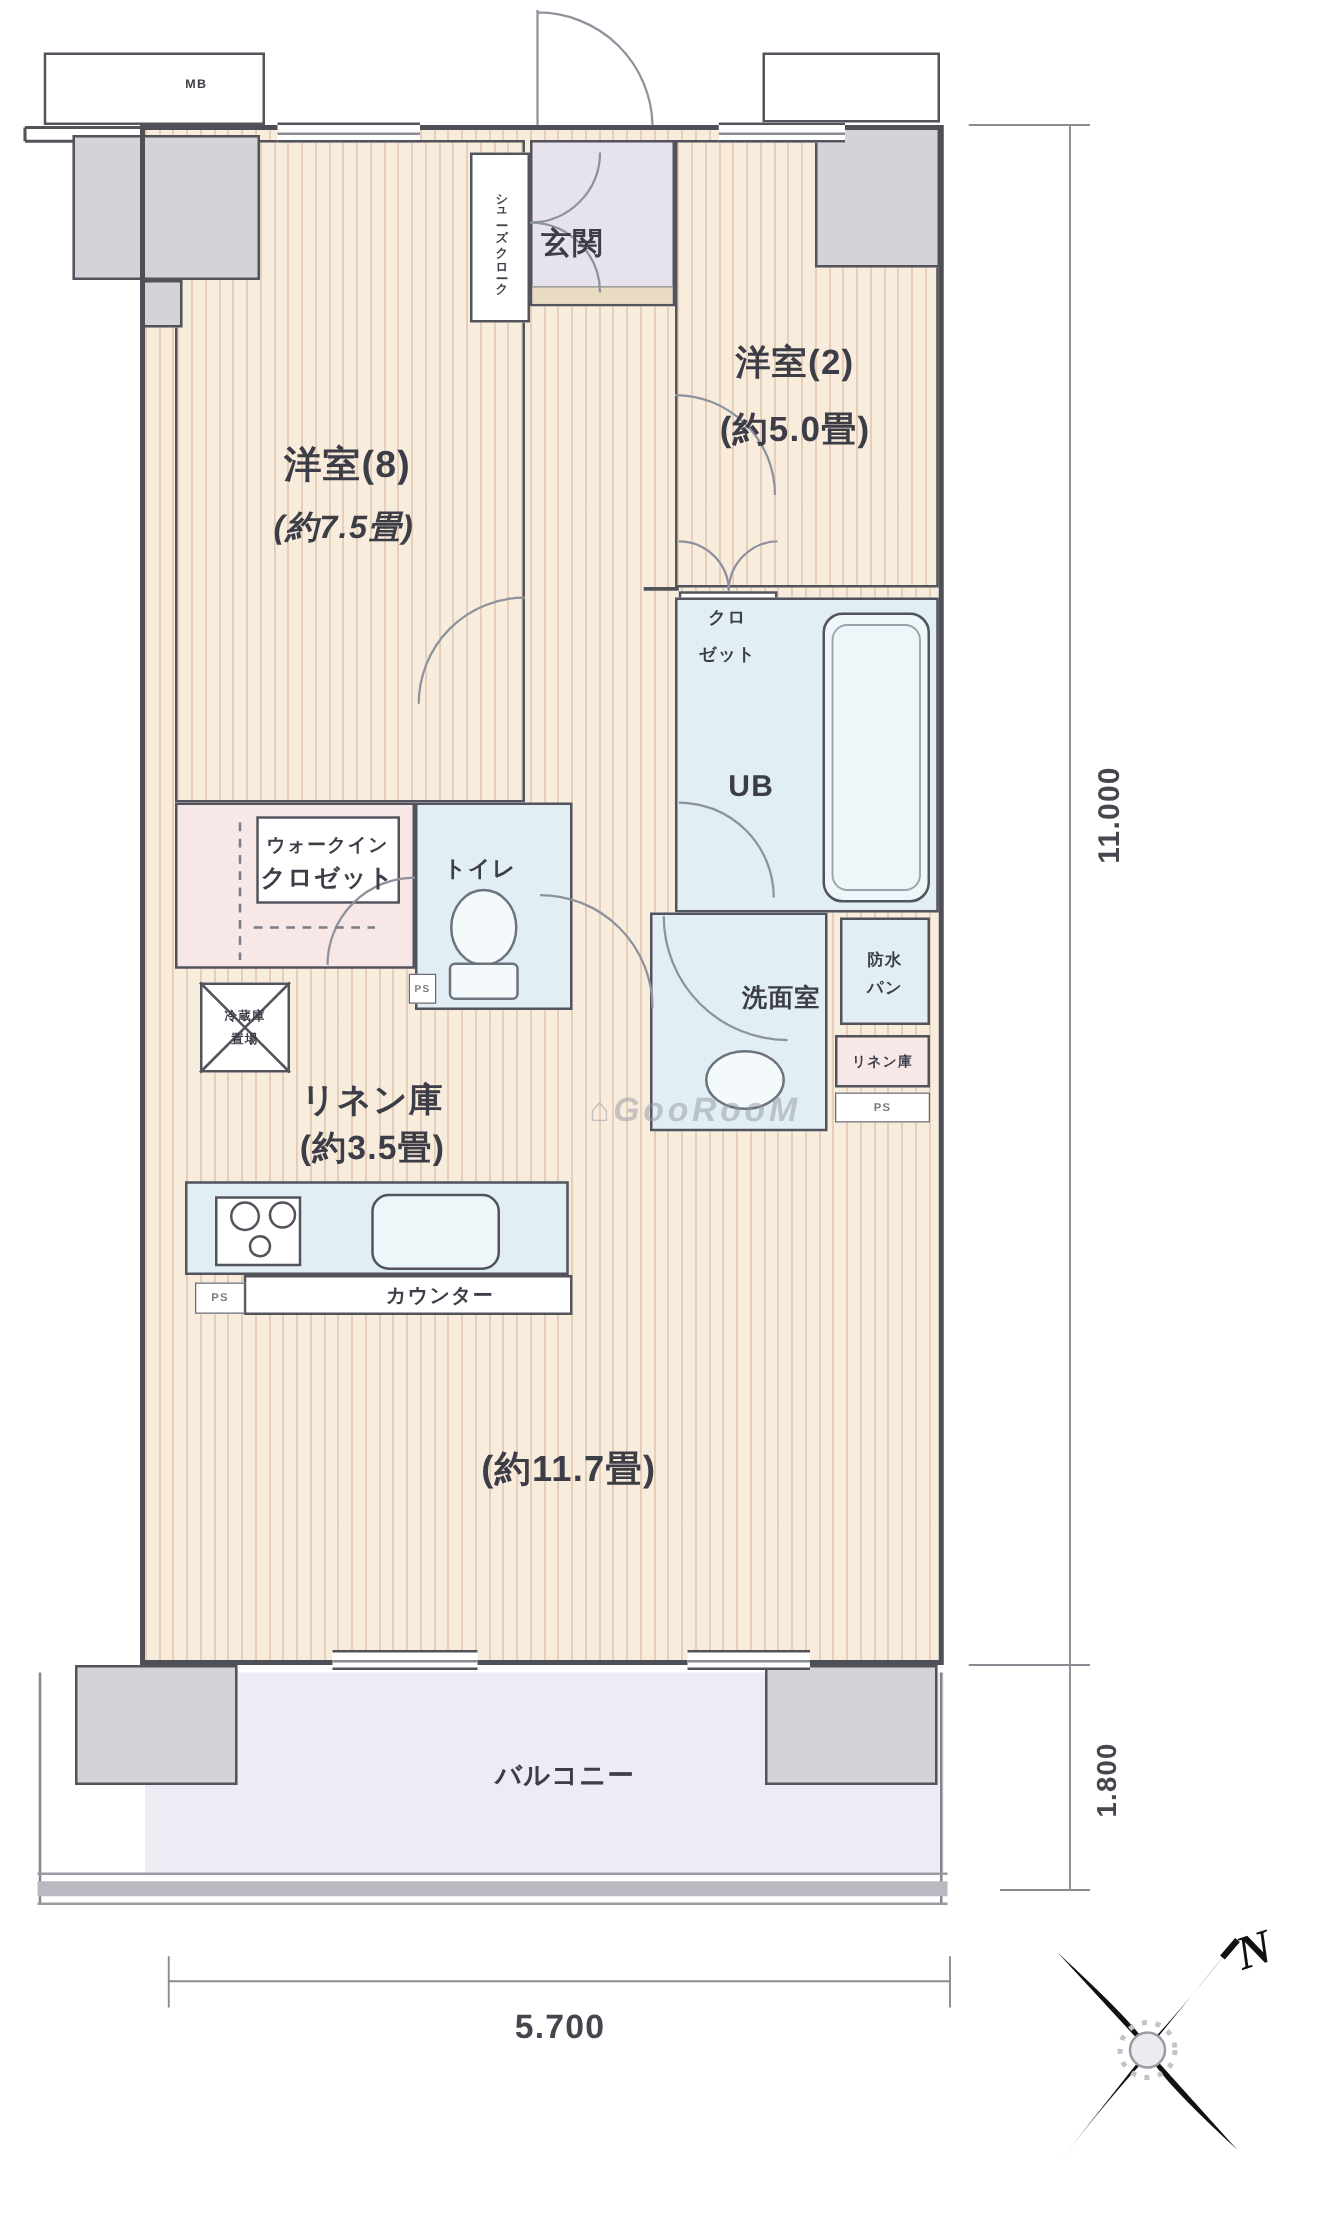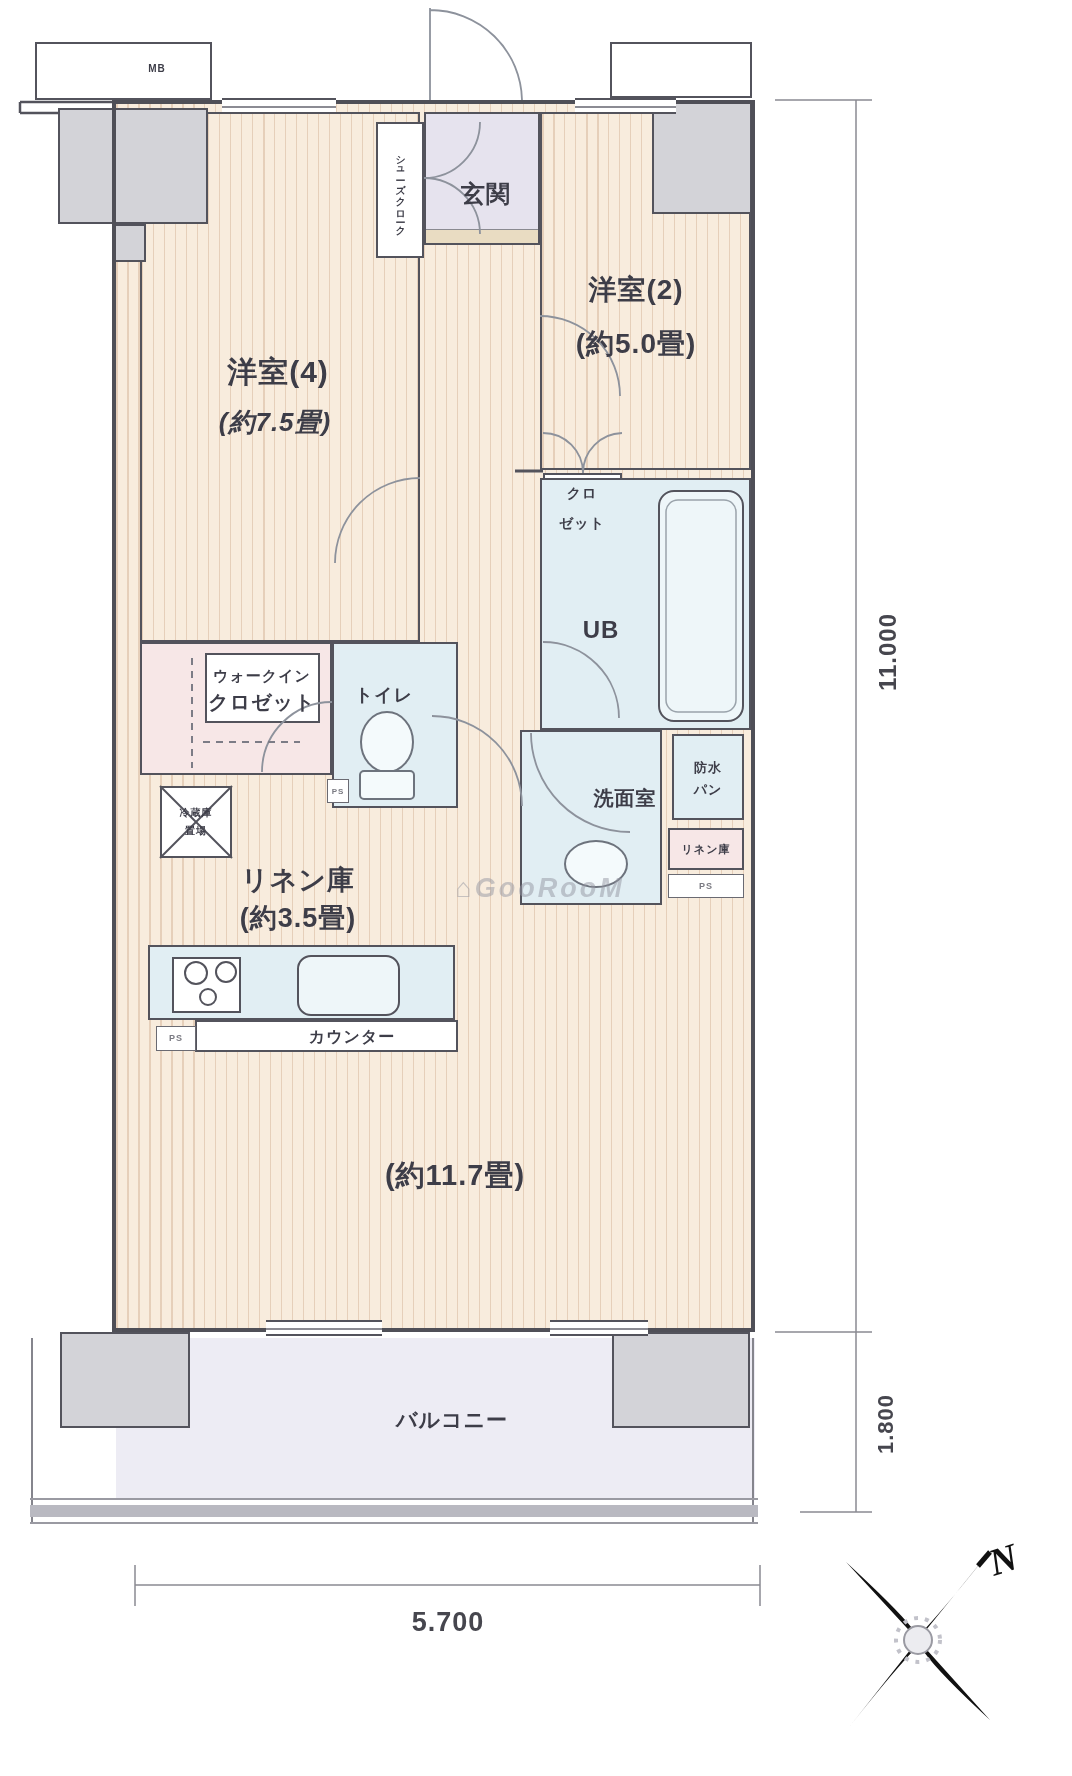--- a/index.html
+++ b/index.html
@@ -19,21 +19,21 @@
   .lbl{position:absolute;transform:translate(-50%,-50%);white-space:nowrap;color:#3d3d48;
        font-weight:600;letter-spacing:1px;text-align:center;z-index:5;}
   .vtext{writing-mode:vertical-rl;transform:translate(-50%,-50%);letter-spacing:2px;}
   .rot{transform:translate(-50%,-50%) rotate(-90deg);}
   .dimtxt{color:#46464e;font-weight:600;}
   svg.overlay{position:absolute;left:0;top:0;z-index:4;pointer-events:none;}
   .outline{border:4px solid #4f4f57;z-index:6;pointer-events:none;background:transparent;}
   .win{background:#fff;border-top:2px solid #53535c;border-bottom:2px solid #53535c;z-index:7;}
   .winline{position:absolute;left:0;right:0;top:50%;height:1.5px;background:#8b8b93;}
   .watermark{position:absolute;transform:translate(-50%,-50%);font-style:italic;font-weight:700;
-             color:rgba(148,150,162,.5);letter-spacing:3px;z-index:8;}
+             color:rgba(148,150,162,.5);letter-spacing:3px;z-index:8;margin-left:16px;}
 </style>
 </head>
 <body>
 
 <div id="canvas">
 
   <div class="abs floor" style="left:116px;top:104px;width:635px;height:1224px;z-index:1;"></div>
 
   <div class="abs floor wall2" style="left:140px;top:112px;width:280px;height:530px;z-index:2;"></div>
   <div class="abs floor wall2" style="left:540px;top:112px;width:211px;height:358px;z-index:2;"></div>
@@ -155,25 +155,25 @@
            M918 1640 L850 1726 Q888 1678 912 1652 Z
            M918 1640 L846 1562 Q896 1608 912 1628 Z
            M918 1640 L990 1720 Q940 1674 924 1652 Z"></path>
       <path d="M978 1566 L990 1552" stroke="#111" stroke-width="5"></path>
       <circle cx="918" cy="1640" r="14" fill="#ececf0" stroke="#9a9aa2" stroke-width="2"></circle>
       <circle cx="918" cy="1640" r="22" fill="none" stroke="#c2c2ca" stroke-width="4" stroke-dasharray="4 7"></circle>
       <text x="994" y="1576" font-size="38" font-style="italic" font-weight="bold" fill="#111" font-family="Liberation Serif, serif" transform="rotate(-18 994 1576)">N</text>
     </g>
   </svg>
 
-  <div class="lbl" style="left:278px;top:372px;font-size:30px;">洋室(4)</div>
+  <div class="lbl" style="left:278px;top:372px;font-size:30px;">洋室(8)</div>
   <div class="lbl" style="left:275px;top:422px;font-size:26px;font-style:italic;">(約7.5畳)</div>
   <div class="lbl" style="left:636px;top:290px;font-size:28px;">洋室(2)</div>
   <div class="lbl" style="left:636px;top:344px;font-size:28px;">(約5.0畳)</div>
-  <div class="lbl" style="left:486px;top:194px;font-size:24px;">玄関</div>
+  <div class="lbl" style="left:458px;top:194px;font-size:24px;">玄関</div>
   <div class="lbl vtext" style="left:400px;top:190px;font-size:10px;">シューズクローク</div>
   <div class="lbl" style="left:582px;top:494px;font-size:14px;">クロ</div>
   <div class="lbl" style="left:582px;top:524px;font-size:14px;">ゼット</div>
   <div class="lbl" style="left:601px;top:630px;font-size:24px;">UB</div>
   <div class="lbl" style="left:625px;top:798px;font-size:20px;">洗面室</div>
   <div class="lbl" style="left:708px;top:768px;font-size:13px;">防水</div>
   <div class="lbl" style="left:708px;top:790px;font-size:13px;">パン</div>
   <div class="lbl" style="left:706px;top:849px;font-size:11px;">リネン庫</div>
   <div class="lbl" style="left:706px;top:886px;font-size:9px;color:#7a7a82;">PS</div>
   <div class="lbl" style="left:262px;top:676px;font-size:15px;">ウォークイン</div>

